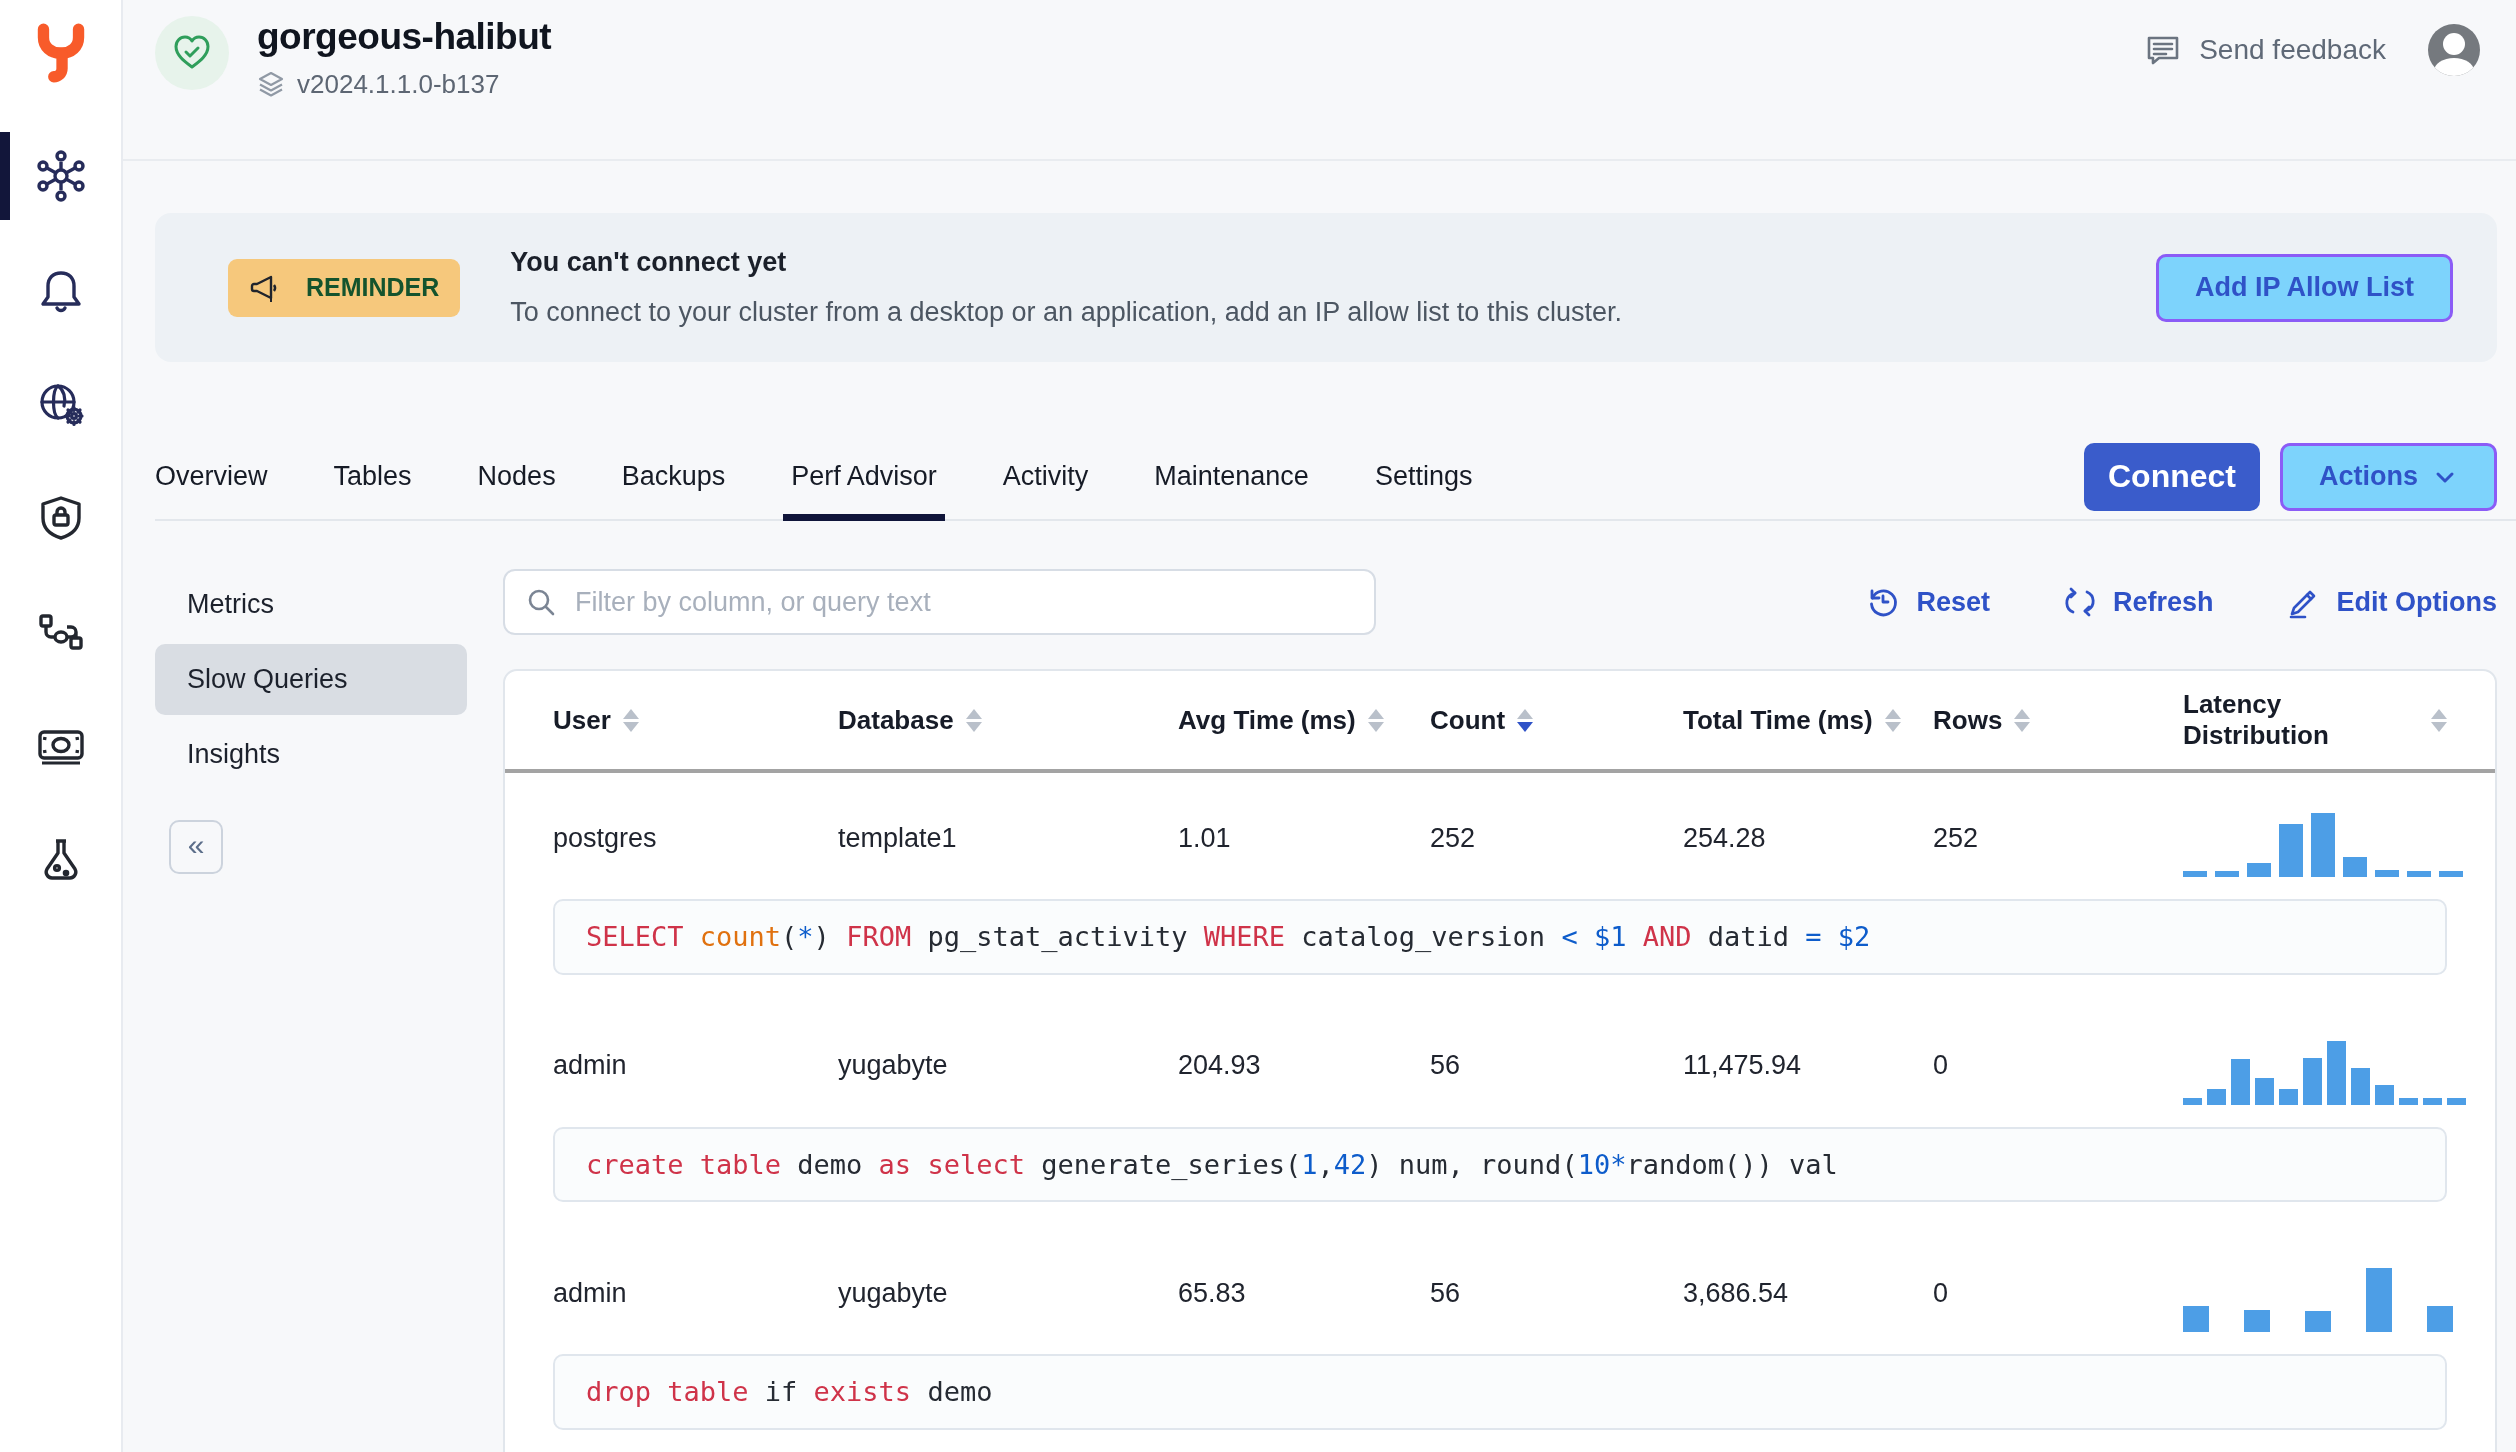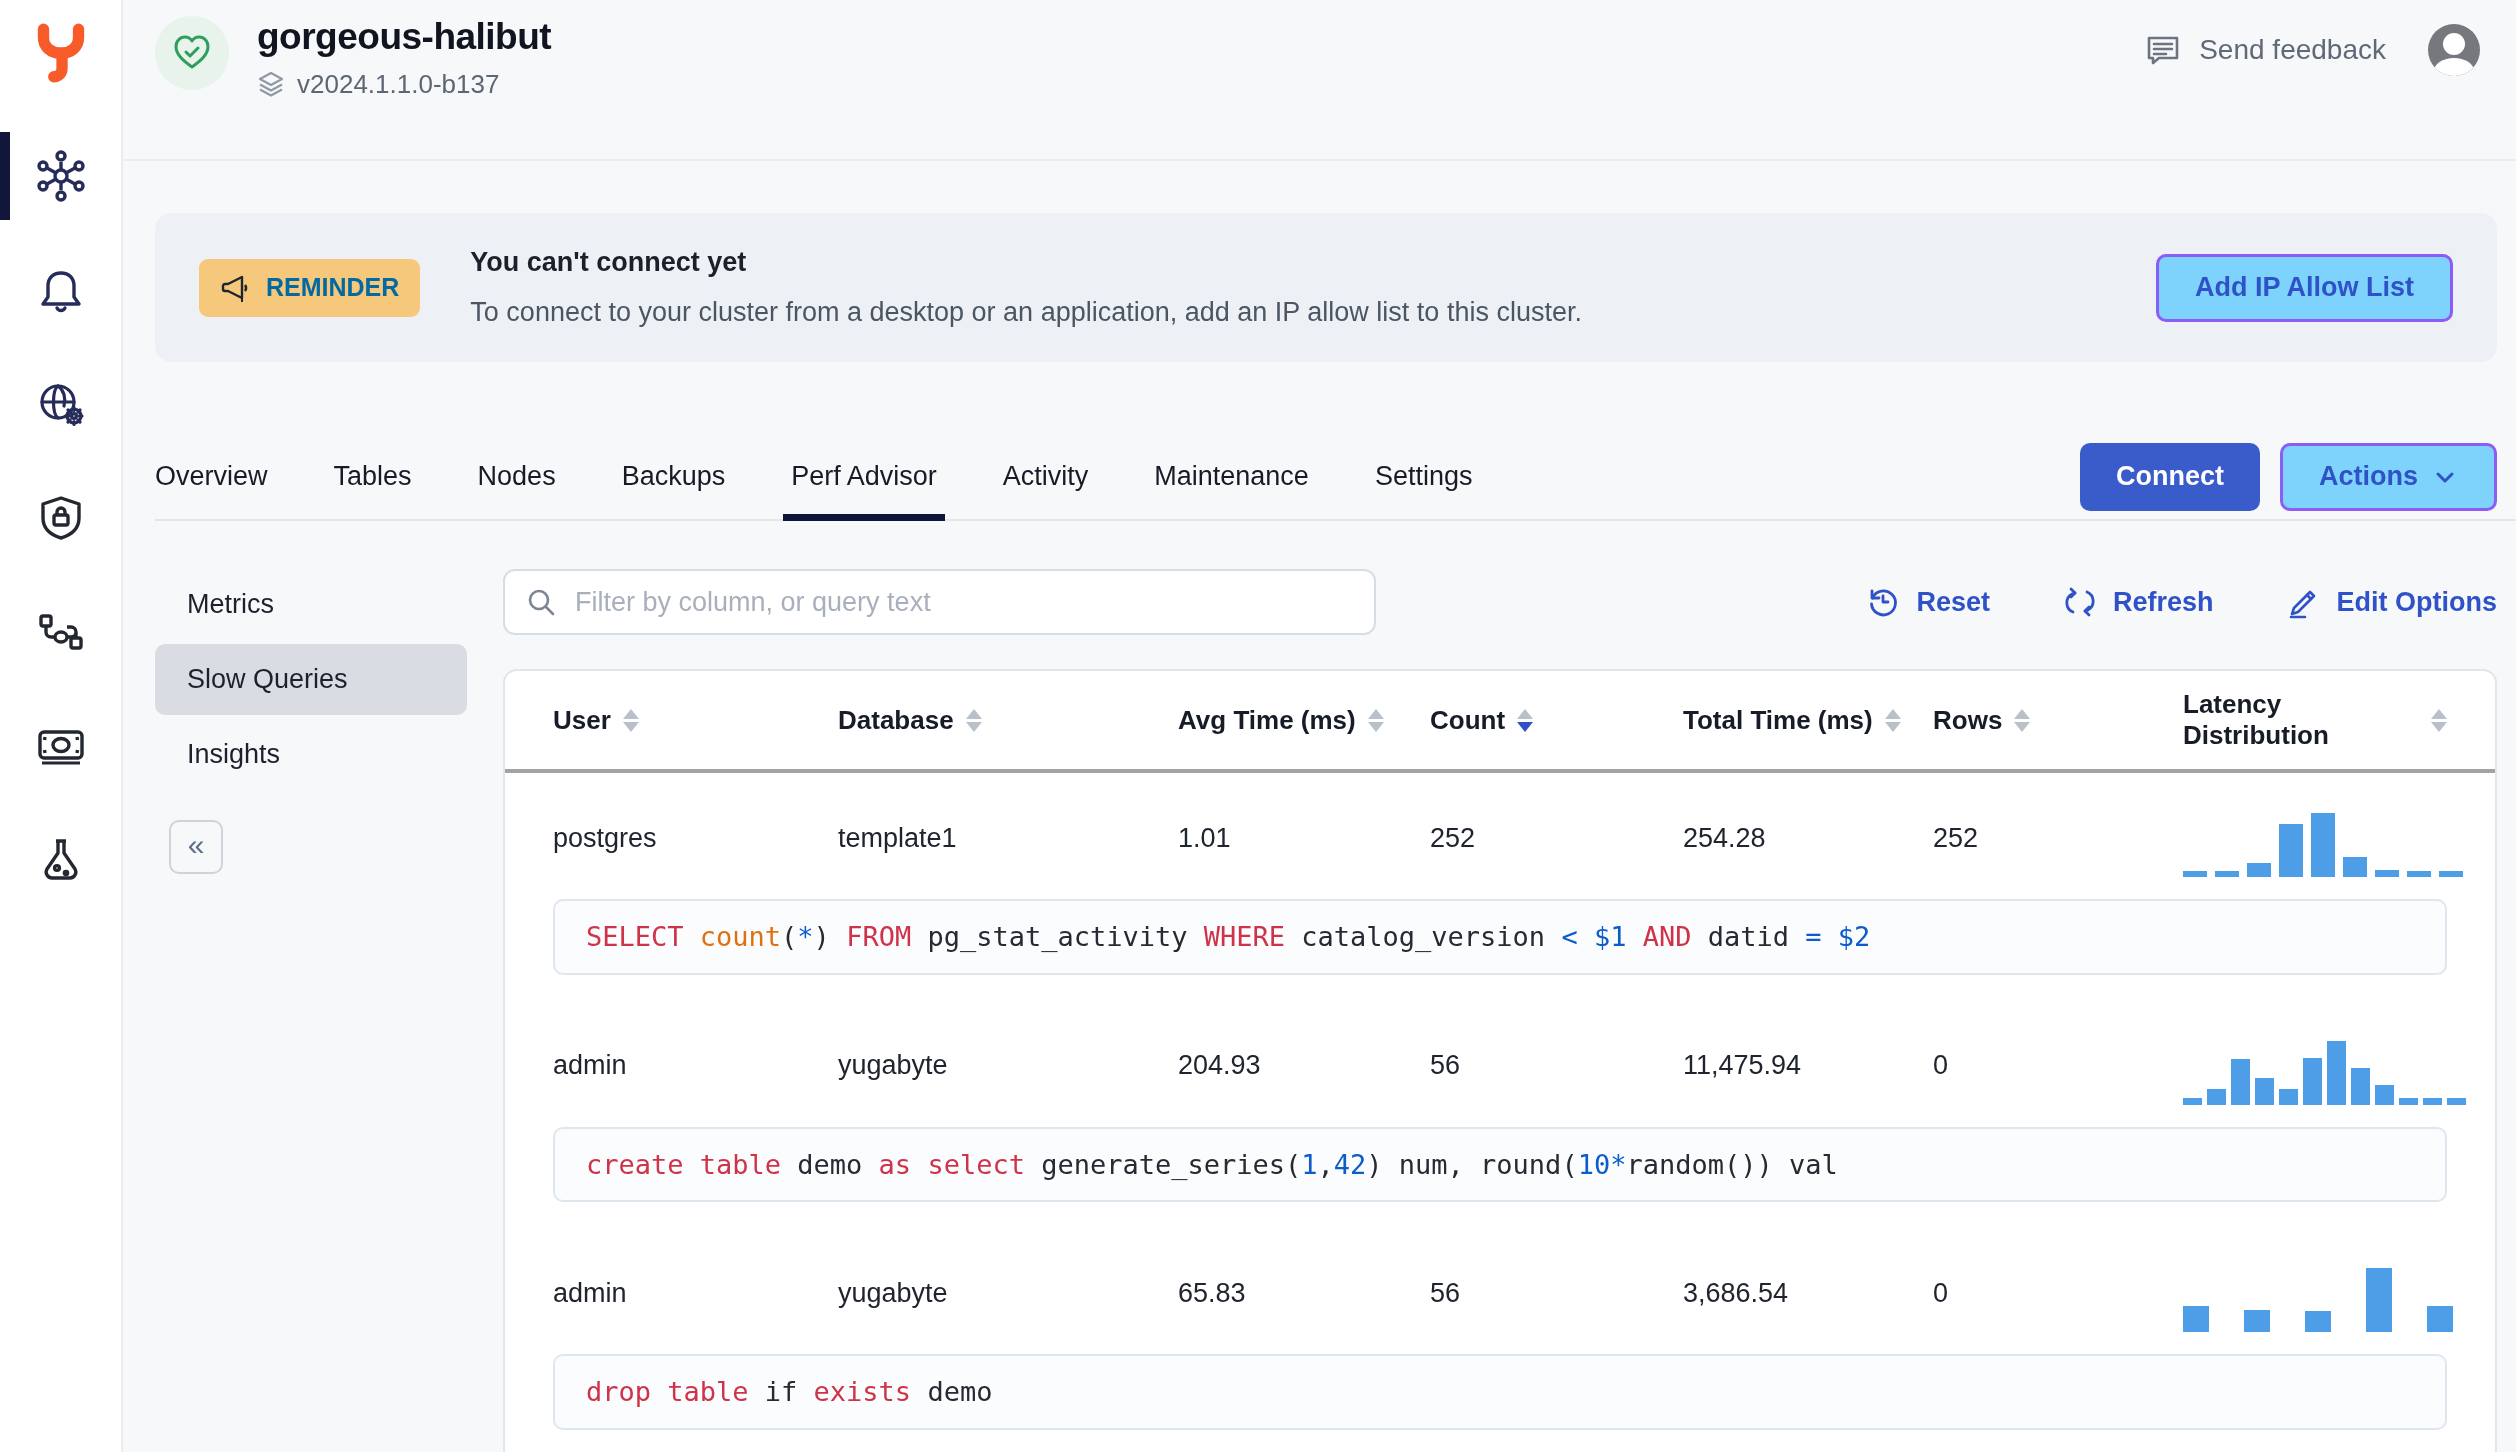--- a/index.html
+++ b/index.html
@@ -48,22 +48,22 @@
   .avatar { width:52px; height:52px; border-radius:50%; background:#75797e; margin-left:42px; overflow:hidden; position:relative; cursor:pointer; }
   .avatar .head { position:absolute; left:15px; top:9px; width:22px; height:22px; border-radius:50%; background:#fff; }
   .avatar .body { position:absolute; left:6px; top:34px; width:40px; height:26px; border-radius:50%; background:#fff; }
 
   
   .banner {
     margin:52px 19px 0 32px; height:149px; border-radius:16px; background:#edf1f5;
     display:flex; align-items:center; padding:0 44px;
   }
   .reminder-badge {
-    display:flex; align-items:center; gap:16px; background:#f6c87c; color:#0369a1;
-    border-radius:9px; padding:14px 21px; font-size:25px; font-weight:700; flex:none;
+    display:flex; align-items:center; gap:27px; background:#f6c87c; color:#14532d;
+    border-radius:9px; padding:14px 21px; font-size:25px; font-weight:700; flex:none;margin-left:29px;
   }
   .reminder-badge svg { width:30px; height:30px; }
   .banner-text { margin-left:50px; }
   .banner-title { font-size:27px; font-weight:700; color:#1b202a; }
   .banner-body { font-size:27px; color:#4c5662; margin-top:19px; }
   .btn-outline {
     margin-left:auto; background:#7dd3fc; border:3px solid #8b5cf6; color:#2f52c7;
     font-size:27px; font-weight:700; border-radius:10px; height:68px; padding:0 36px;
     display:flex; align-items:center; gap:14px; cursor:pointer; font-family:inherit; flex:none;
   }
@@ -76,22 +76,22 @@
   .tab {
     font-size:27px; color:#161b26; margin-right:66px; cursor:pointer;
     position:relative; height:100%; display:flex; align-items:center;
   }
   .tab.active { font-weight:400; }
   .tab.active::after {
     content:""; position:absolute; left:-8px; right:-8px; bottom:-2px; height:7px; background:#10153a;
   }
   .tab-buttons { margin-left:auto; display:flex; gap:20px; align-items:center; }
   .btn-primary {
-    background:#3a5ccb; color:#fff; font-size:27px; font-weight:700; border:none;
-    border-radius:10px; height:68px; padding:0 36px; cursor:pointer; font-family:inherit;
+    background:#3a5ccb; color:#fff; font-size:32px; font-weight:700; border:none;
+    border-radius:10px; height:68px; padding:0 24px; cursor:pointer; font-family:inherit;
   }
   .btn-outline.small { margin-left:0; }
   .chev { width:26px; height:26px; }
 
   
   .content { display:flex; align-items:flex-start; padding:48px 19px 0 32px; gap:36px; }
   .subnav { width:312px; flex:none; }
   .subnav-item {
     height:71px; display:flex; align-items:center; padding-left:32px;
     font-size:27px; color:#1c212c; border-radius:10px; margin-bottom:4px; cursor:pointer;

